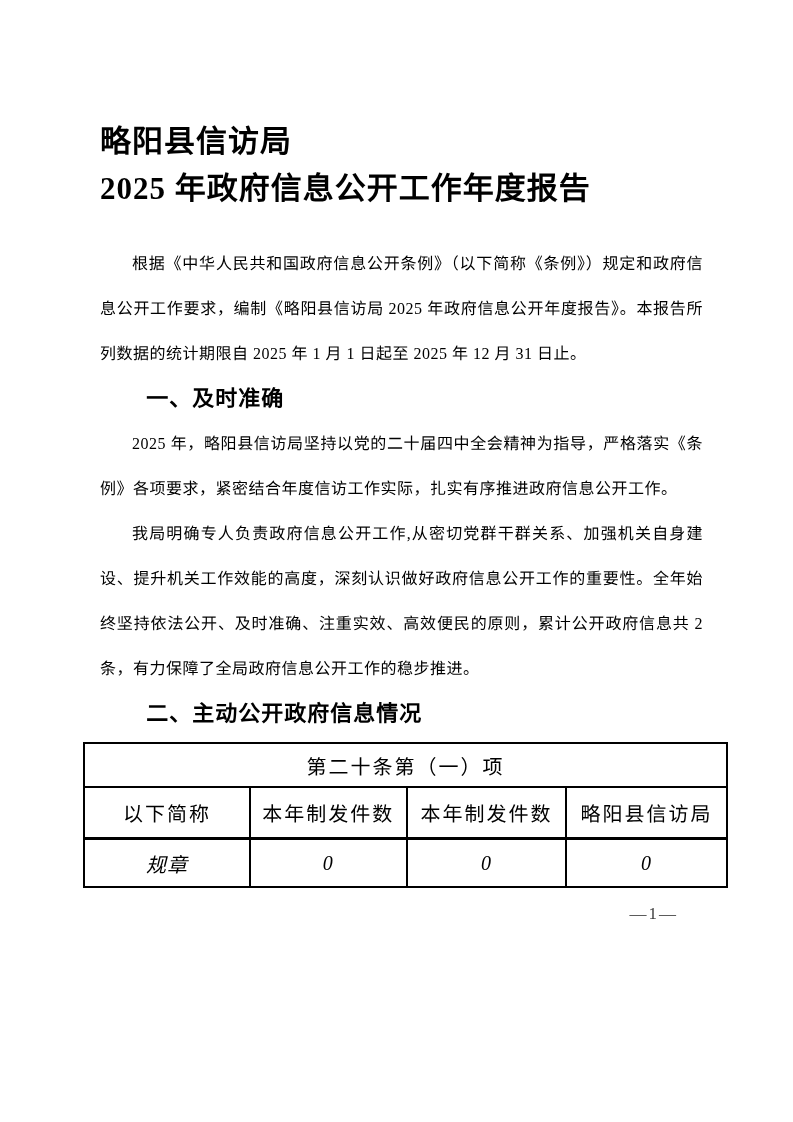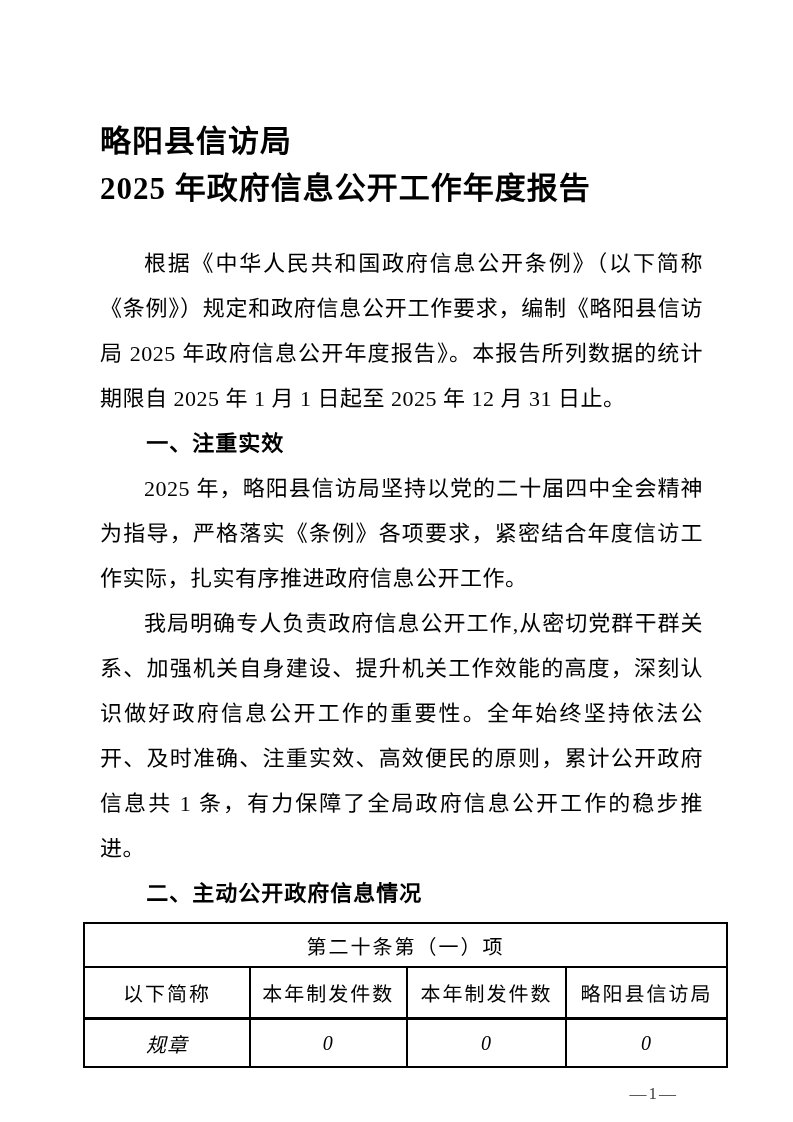--- a/index.html
+++ b/index.html
@@ -24,21 +24,21 @@
     font-weight: bold;
     font-size: 31px;
     line-height: 47px;
     letter-spacing: 1px;
   }
   .doc-body {
     margin-top: 29px;
   }
   .para {
     margin: 0;
-    font-size: 22px;
+    font-size: 16px;
     line-height: 45px;
     text-align: justify;
     text-indent: 2em;
     letter-spacing: 0.5px;
   }
   .sec-heading {
     margin: 0;
     font-size: 22px;
     line-height: 45px;
     font-weight: bold;
@@ -84,23 +84,23 @@
 <div class="page">
 
   <div class="doc-title">
     <div>略阳县信访局</div>
     <div>2025 年政府信息公开工作年度报告</div>
   </div>
 
   <div class="doc-body">
     <p class="para">根据《中华人民共和国政府信息公开条例》（以下简称《条例》）规定和政府信息公开工作要求，编制《略阳县信访局 2025 年政府信息公开年度报告》。本报告所列数据的统计期限自 2025 年 1 月 1 日起至 2025 年 12 月 31 日止。</p>
 
-    <p class="sec-heading">一、注重实效</p>
+    <p class="sec-heading">一、及时准确</p>
     <p class="para">2025 年，略阳县信访局坚持以党的二十届四中全会精神为指导，严格落实《条例》各项要求，紧密结合年度信访工作实际，扎实有序推进政府信息公开工作。</p>
-    <p class="para">我局明确专人负责政府信息公开工作,从密切党群干群关系、加强机关自身建设、提升机关工作效能的高度，深刻认识做好政府信息公开工作的重要性。全年始终坚持依法公开、及时准确、注重实效、高效便民的原则，累计公开政府信息共 1 条，有力保障了全局政府信息公开工作的稳步推进。</p>
+    <p class="para">我局明确专人负责政府信息公开工作,从密切党群干群关系、加强机关自身建设、提升机关工作效能的高度，深刻认识做好政府信息公开工作的重要性。全年始终坚持依法公开、及时准确、注重实效、高效便民的原则，累计公开政府信息共 2 条，有力保障了全局政府信息公开工作的稳步推进。</p>
 
     <p class="sec-heading">二、主动公开政府信息情况</p>
 
     <table class="report-table">
       <colgroup>
         <col class="c1">
           <col class="c2">
           <col class="c3">
           <col class="c4">
       </colgroup>

